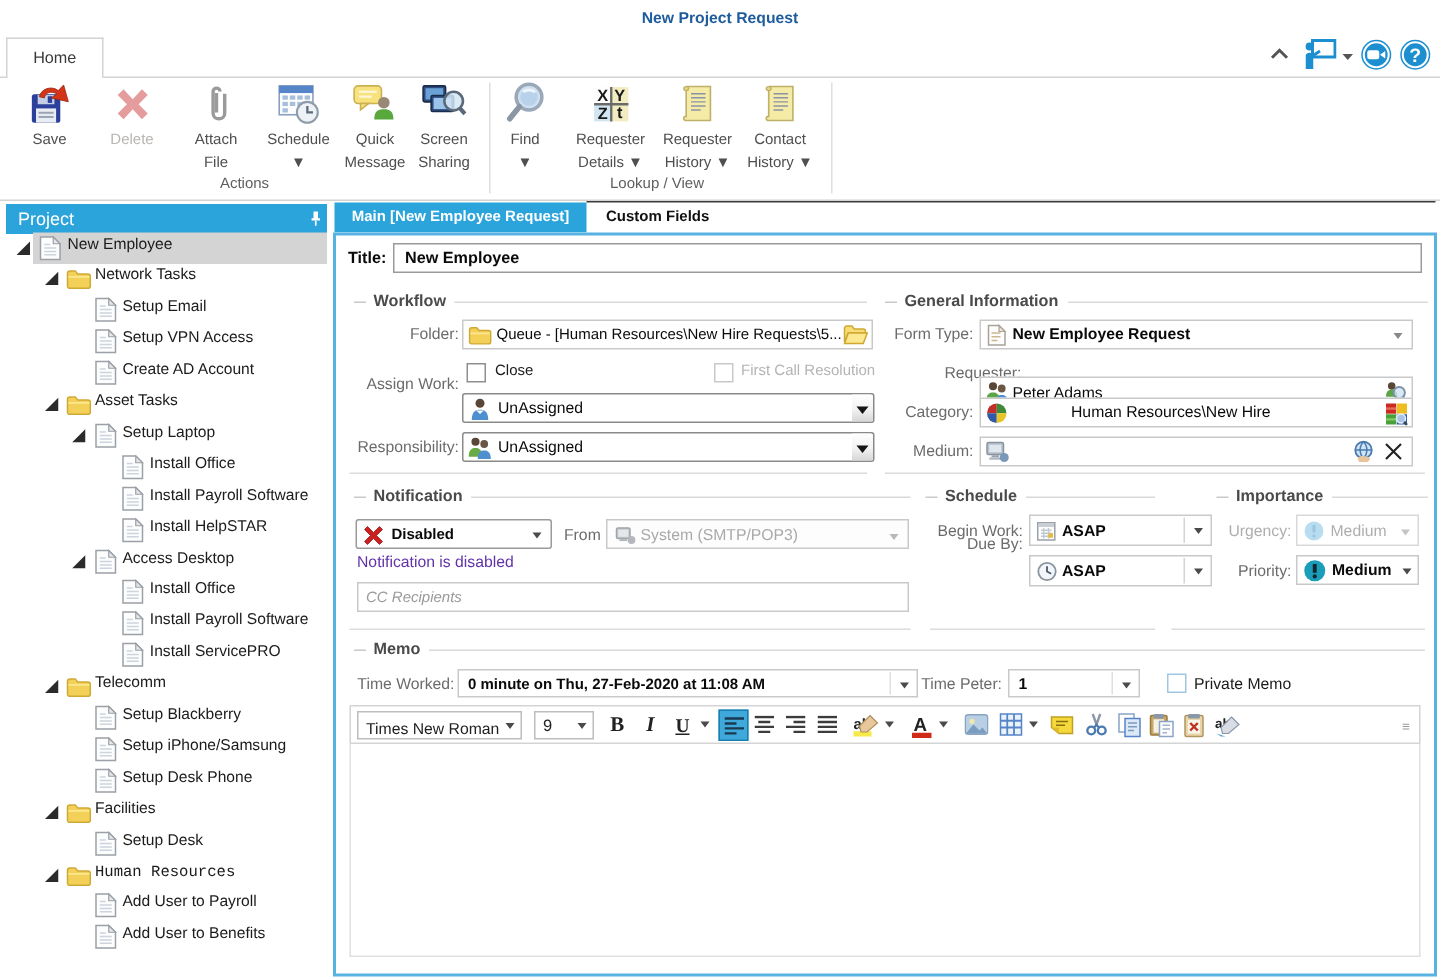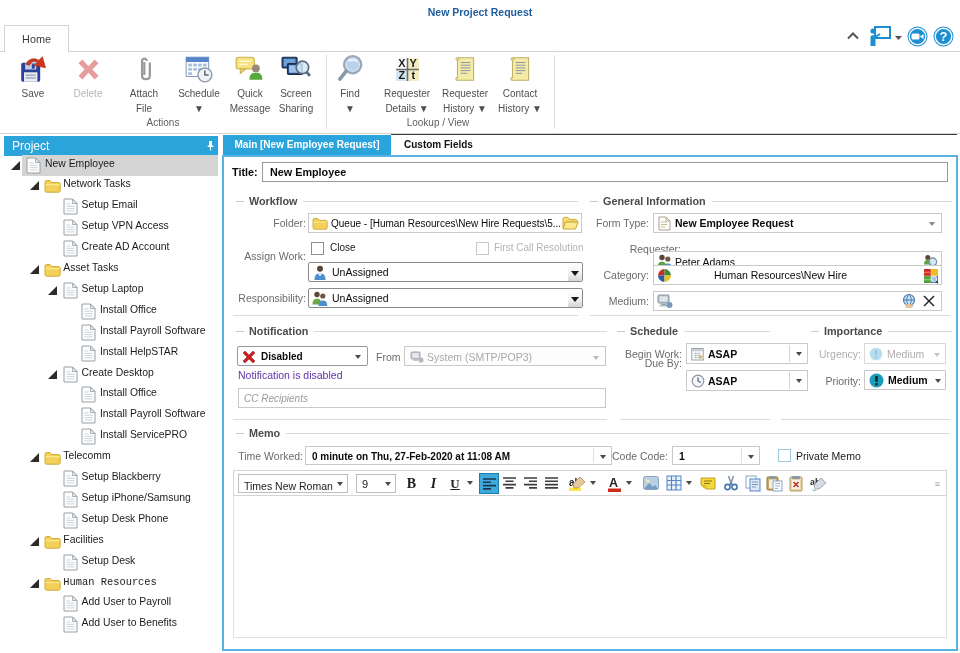--- a/index.html
+++ b/index.html
@@ -320,21 +320,21 @@
     <svg class="abs" style="left:48.0px;top:6px;" width="9" height="9" viewBox="0 0 9 9">
       <path d="M9 0 L9 9 L0 9 Z" fill="#2b2b2b"></path>
     </svg>
     <svg class="abs" style="left:62.6px;top:2px;" width="15" height="17" viewBox="0 0 15 17">
       <path d="M1 1 L9.5 1 L14 5.5 L14 16 L1 16 Z" fill="#fdfdfd" stroke="#9aa0a6"></path>
       <path d="M9.5 1 L9.5 5.5 L14 5.5 Z" fill="#e4e8ec" stroke="#9aa0a6" stroke-width="0.8"></path>
       <g stroke="#ccd4dd" stroke-width="1">
         <path d="M3.5 6 L7.5 6 M3.5 8.3 L11.5 8.3 M3.5 10.6 L11.5 10.6 M3.5 12.9 L11.5 12.9"></path>
       </g>
     </svg>
-    <div class="lbl" style="left:81.6px;">Create Desktop</div>
+    <div class="lbl" style="left:81.6px;">Access Desktop</div>
   </div>
 <div class="abs trow" style="top:384.4px;">
     <svg class="abs" style="left:80.9px;top:2px;" width="15" height="17" viewBox="0 0 15 17">
       <path d="M1 1 L9.5 1 L14 5.5 L14 16 L1 16 Z" fill="#fdfdfd" stroke="#9aa0a6"></path>
       <path d="M9.5 1 L9.5 5.5 L14 5.5 Z" fill="#e4e8ec" stroke="#9aa0a6" stroke-width="0.8"></path>
       <g stroke="#ccd4dd" stroke-width="1">
         <path d="M3.5 6 L7.5 6 M3.5 8.3 L11.5 8.3 M3.5 10.6 L11.5 10.6 M3.5 12.9 L11.5 12.9"></path>
       </g>
     </svg>
     <div class="lbl" style="left:99.9px;">Install Office</div>
@@ -669,21 +669,21 @@
   <div class="vtext" style="left:23px;top:3px;font-weight:bold;">Medium</div>
   <div class="dda" style="right:4px;top:8px;"></div>
 </div>
 
 <div class="fl" style="left:230px;top:450px;width:73px;">Time Worked:</div>
 <div class="box" style="left:305px;top:446px;width:307px;height:19px;">
   <div class="vtext" style="left:6px;top:4px;font-weight:bold;font-size:10px;">0 minute on Thu, 27-Feb-2020 at 11:08 AM</div>
   <div class="abs" style="right:17px;top:1px;bottom:1px;width:1px;background:#e0e0e0;"></div>
   <div class="dda" style="right:5px;top:8px;"></div>
 </div>
-<div class="fl" style="left:610px;top:450px;width:58px;">Code Code:</div>
+<div class="fl" style="left:610px;top:450px;width:58px;">Time Peter:</div>
 <div class="box" style="left:672px;top:446px;width:88px;height:19px;">
   <div class="vtext" style="left:6px;top:3px;font-weight:bold;">1</div>
   <div class="abs" style="right:17px;top:1px;bottom:1px;width:1px;background:#e0e0e0;"></div>
   <div class="dda" style="right:5px;top:8px;"></div>
 </div>
 <div class="cb abs" style="left:778px;top:449px;border-color:#9ec8e0;"></div>
 <div class="abs" style="left:796px;top:450px;font-size:10.5px;color:#1a1a1a;">Private Memo</div>
 
 <div class="abs" style="left:233px;top:470px;width:714px;height:26px;border:1px solid #d4d4d4;background:#fff;">
   <div class="box" style="left:4px;top:3px;width:110px;height:19px;border-color:#bdbdbd;">

